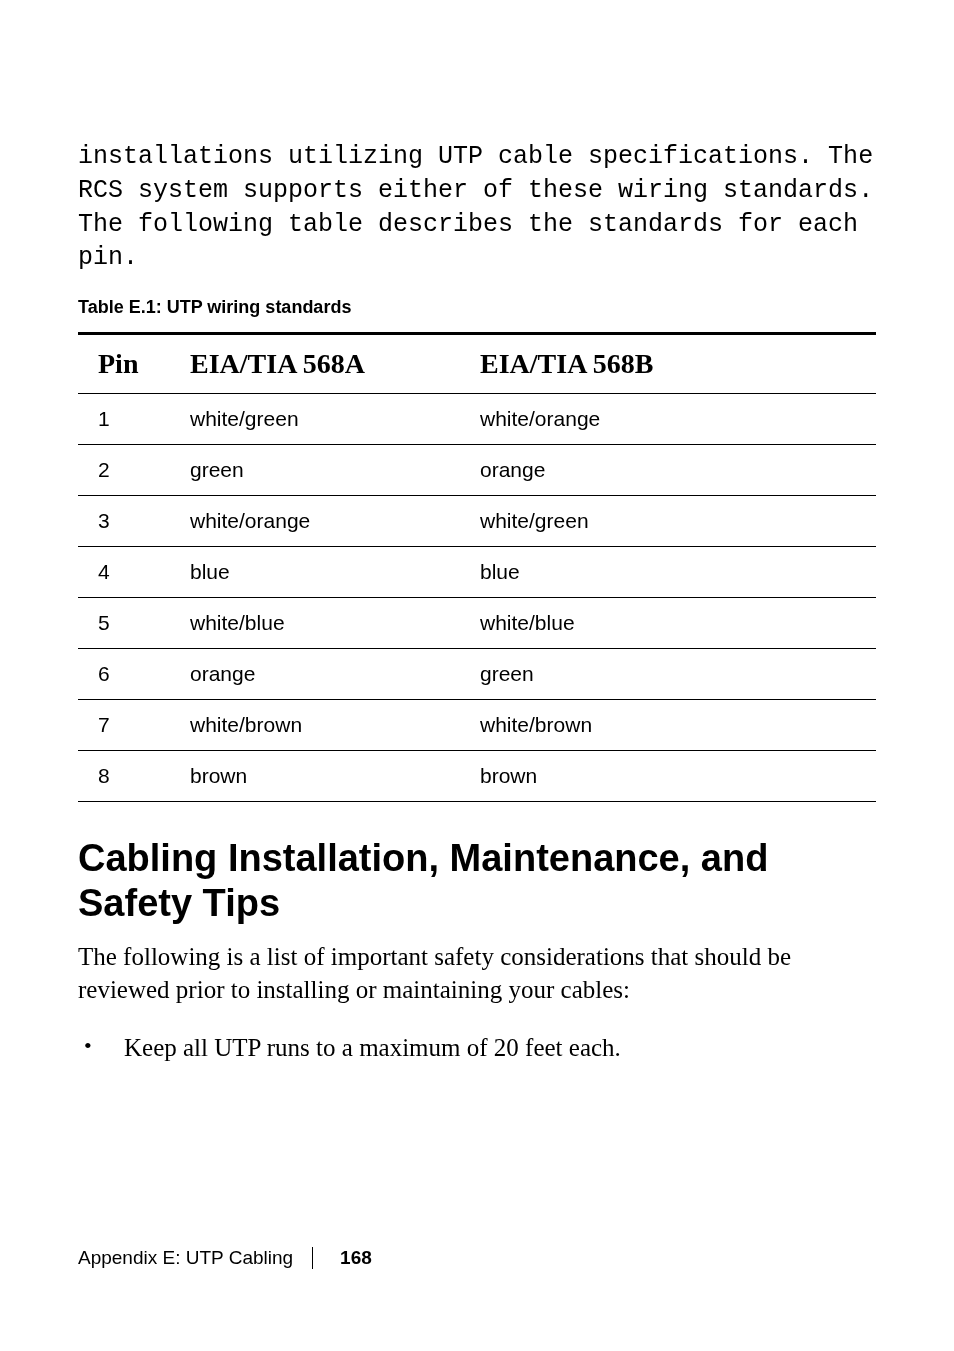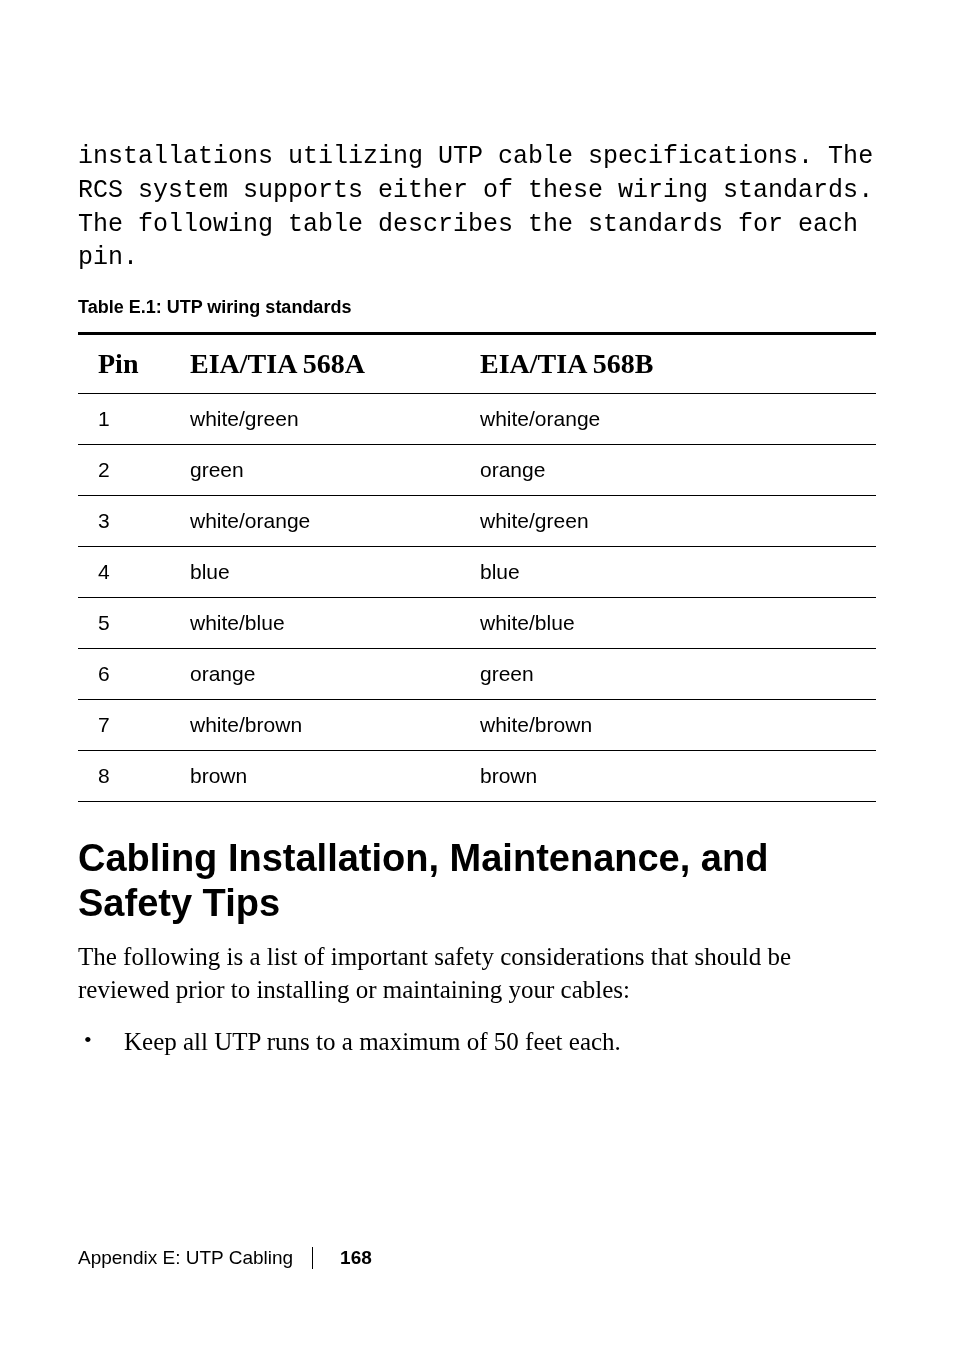--- a/index.html
+++ b/index.html
@@ -55,21 +55,21 @@
     font-family: Arial, Helvetica, sans-serif;
     font-weight: bold;
     font-size: 38px;
     line-height: 1.18;
     margin-bottom: 14px;
   }
   .section-para {
     font-family: Garamond, 'Times New Roman', serif;
     font-size: 25px;
     line-height: 1.35;
-    margin-bottom: 18px;
+    margin-bottom: 24px;
   }
   ul.tips {
     list-style: none;
     padding-left: 0;
     margin: 0;
   }
   ul.tips li {
     font-family: Garamond, 'Times New Roman', serif;
     font-size: 25px;
     line-height: 1.35;
@@ -162,20 +162,20 @@
         <td>brown</td>
       </tr>
     </tbody>
 </table>
 
 <h2 class="section-heading">Cabling Installation, Maintenance, and Safety Tips</h2>
 
 <p class="section-para">The following is a list of important safety considerations that should be reviewed prior to installing or maintaining your cables:</p>
 
 <ul class="tips">
-    <li>Keep all UTP runs to a maximum of 50 feet each.</li>
+    <li>Keep all UTP runs to a maximum of 20 feet each.</li>
   </ul>
 
 <div class="footer">
   <span>Appendix E: UTP Cabling</span>
   <span class="footer-sep"></span>
   <span class="footer-page">168</span>
 </div>
 
 </body></html>

